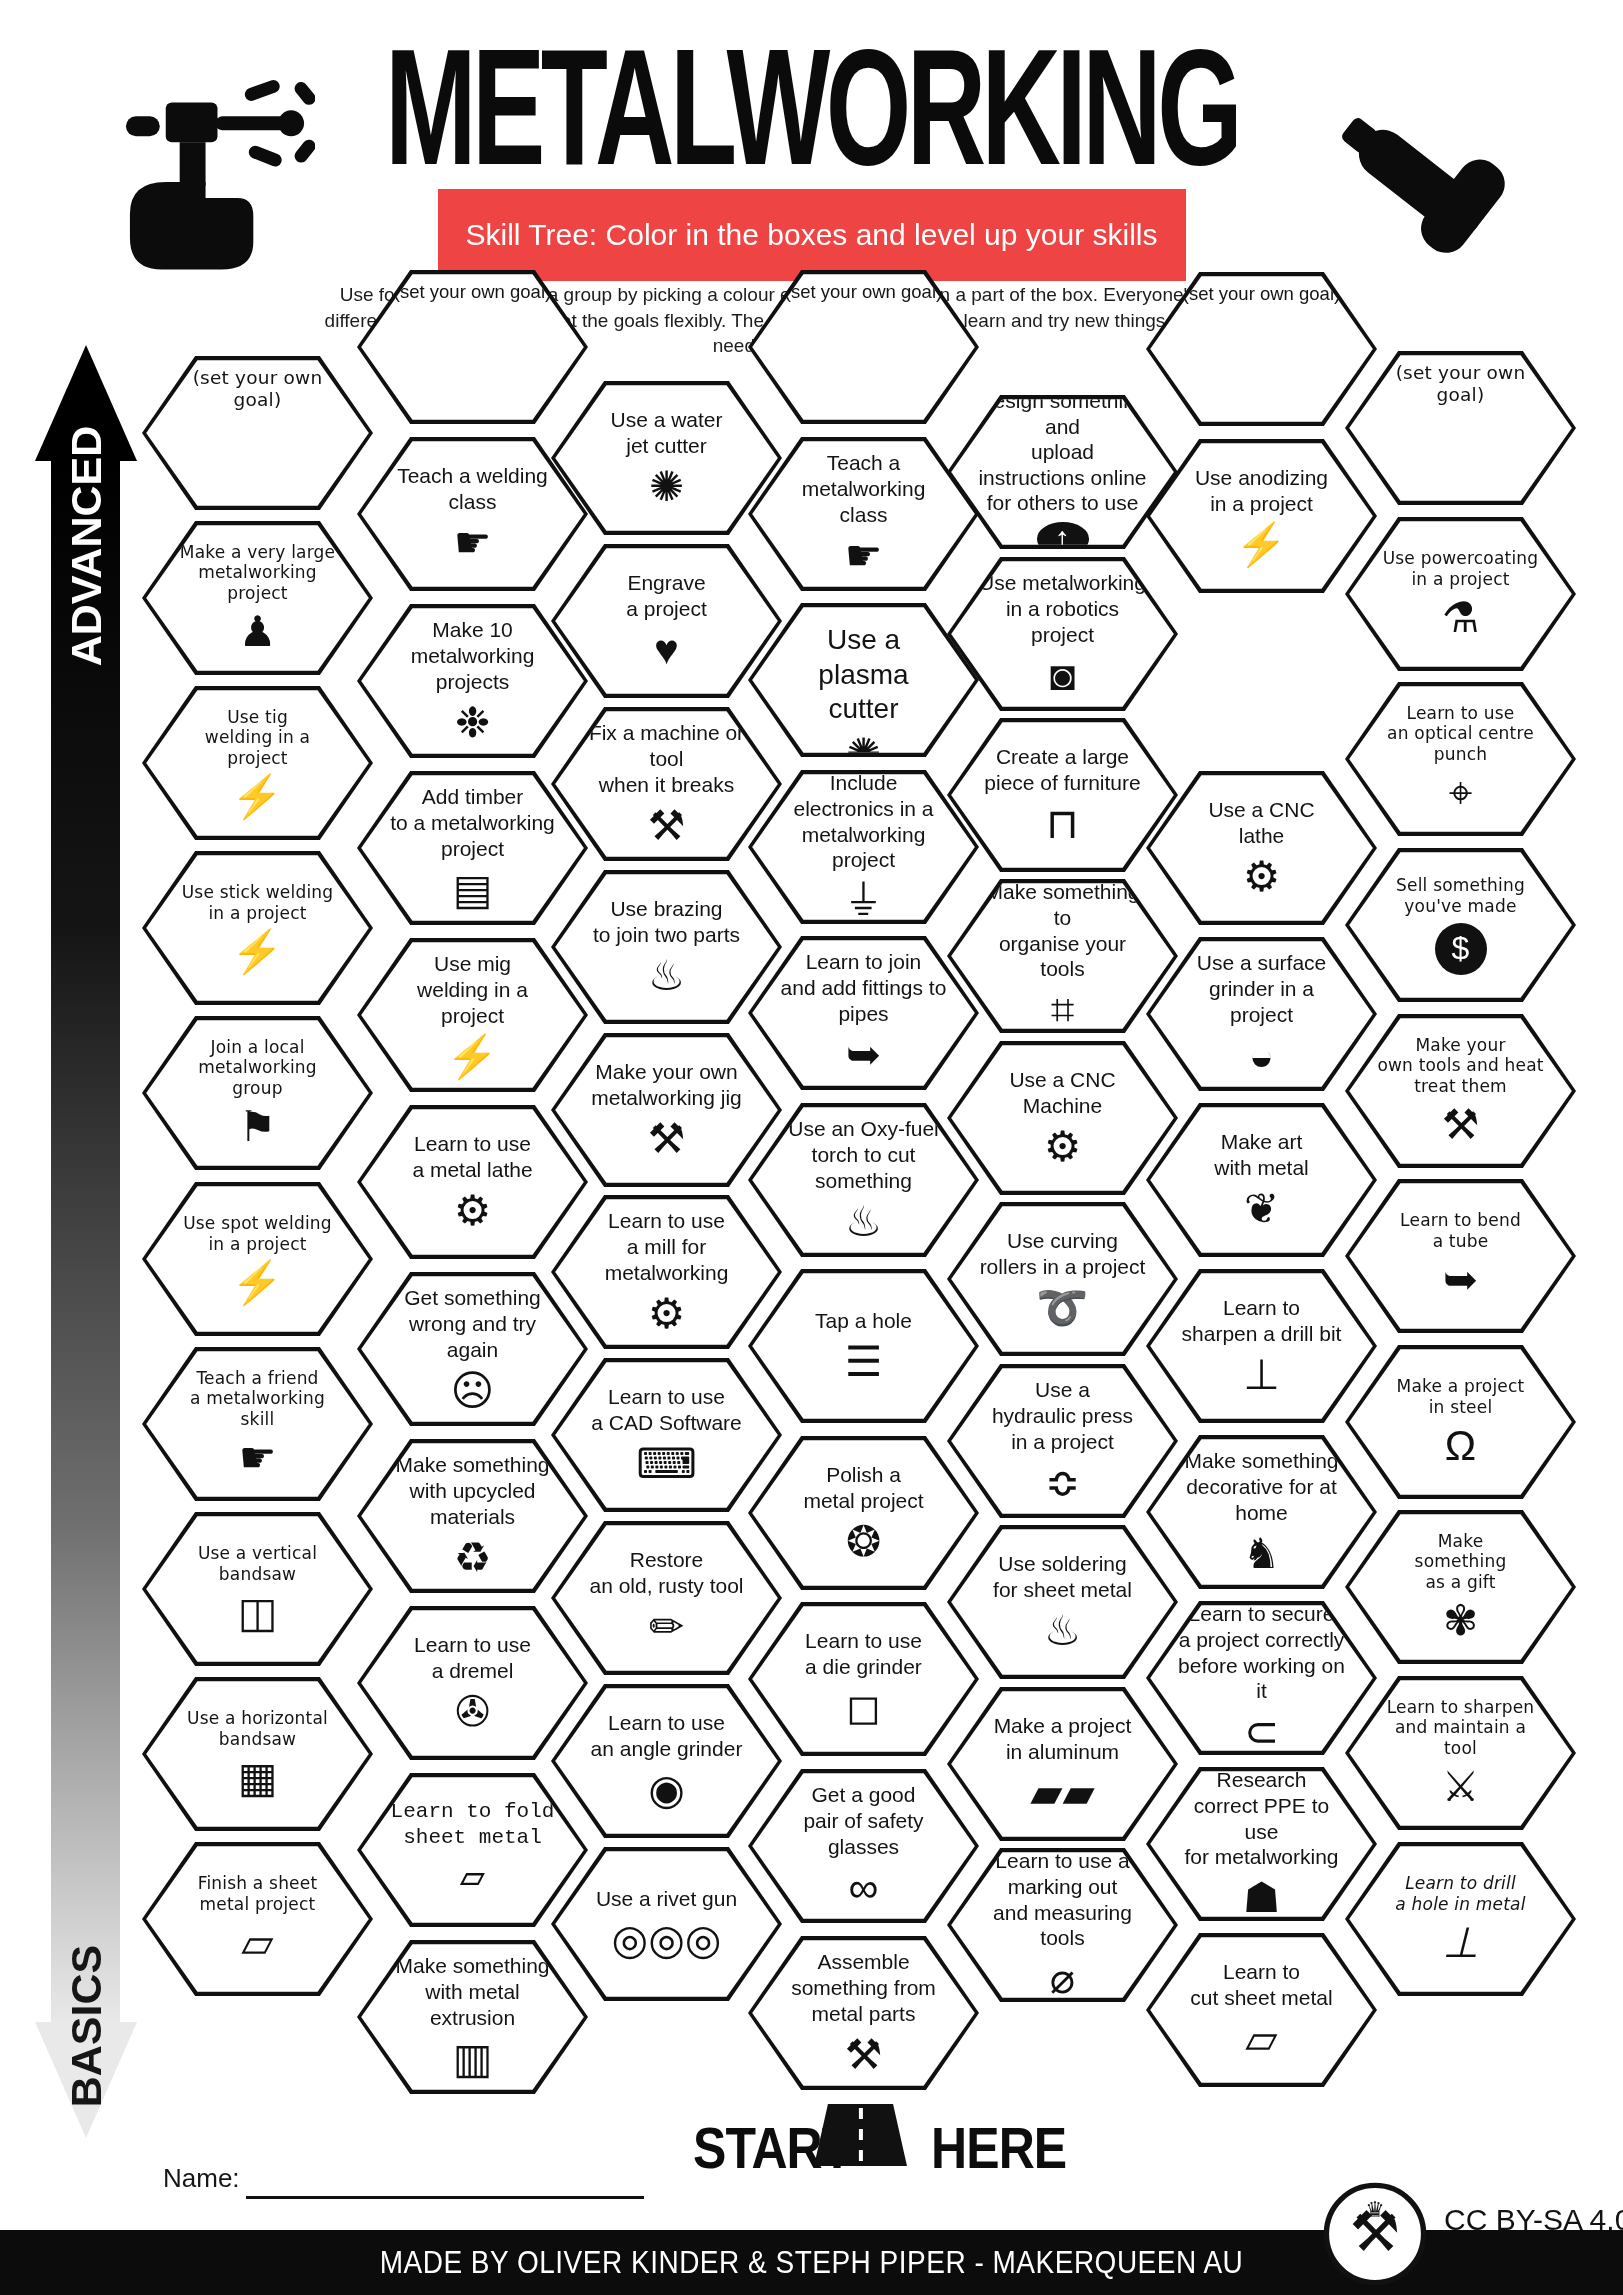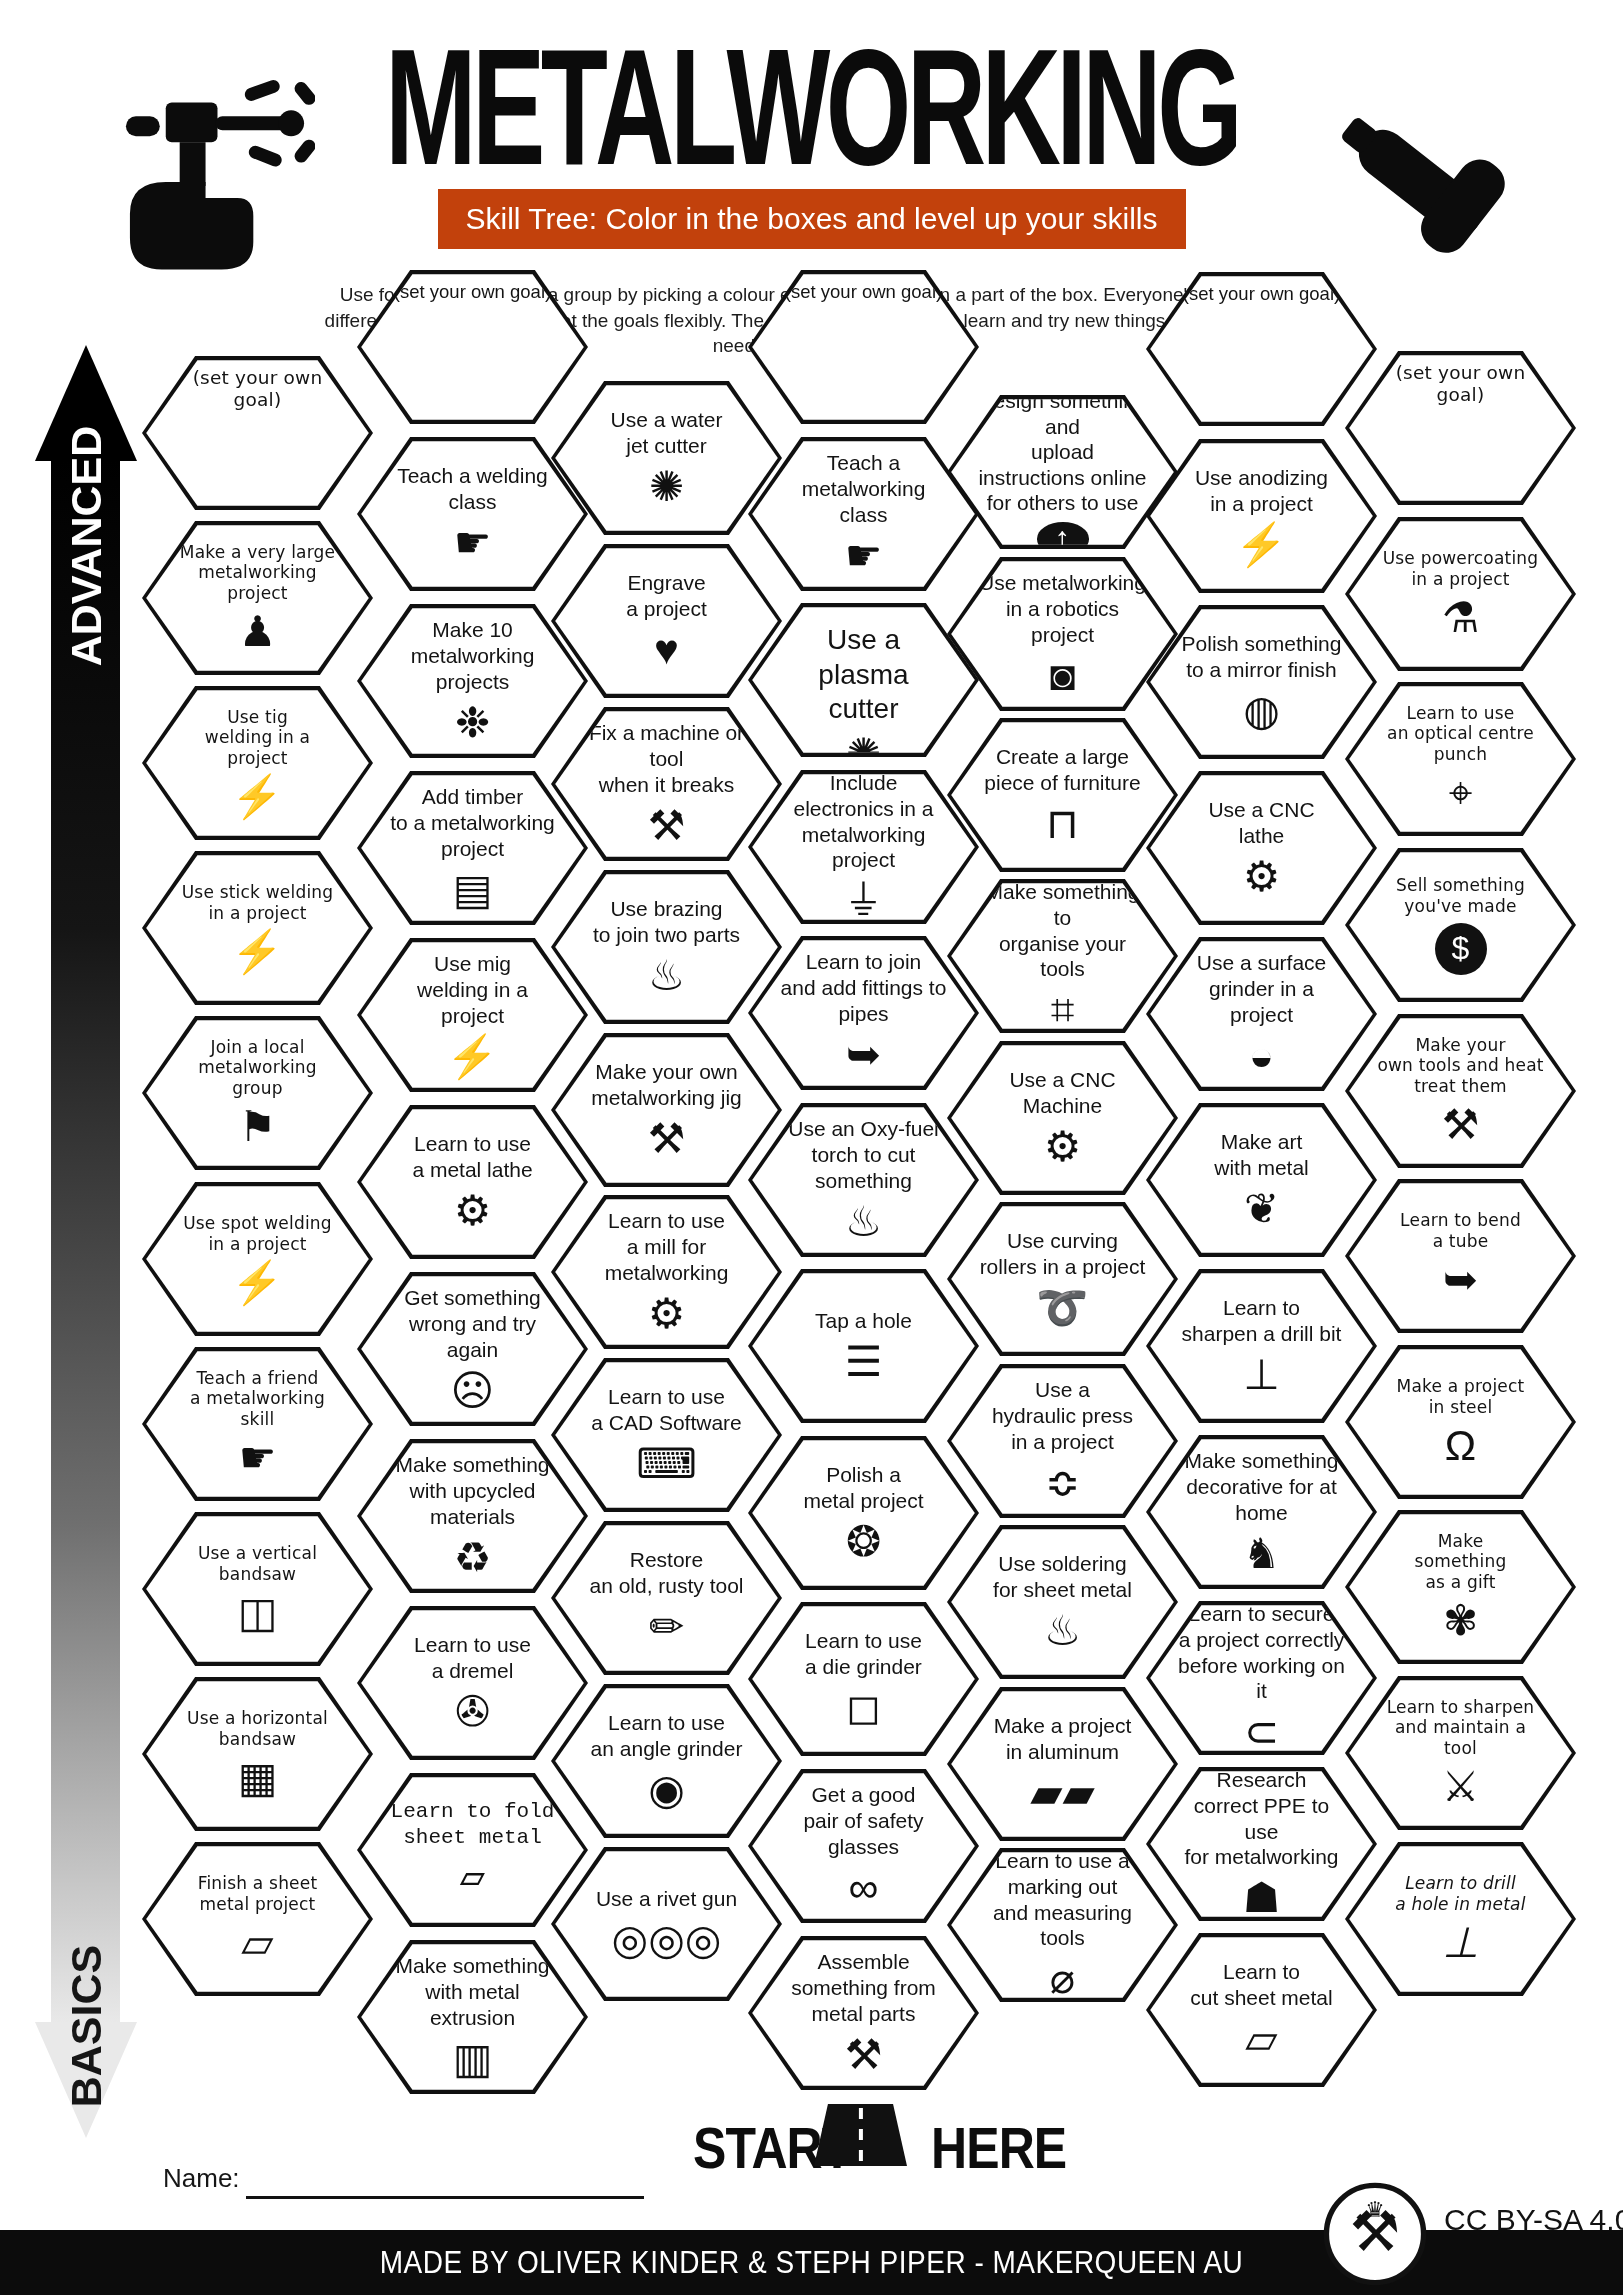--- a/index.html
+++ b/index.html
@@ -4,21 +4,21 @@
 <style>
   html,body{margin:0;padding:0;background:#fff;}
   #page{position:relative;width:1623px;height:2295px;background:#ffffff;overflow:hidden;
         font-family:"Liberation Sans",sans-serif;color:#121212;}
 
   
   .title{position:absolute;left:50%;top:24px;transform:translateX(-50%) scaleY(1.5);
          transform-origin:top center;font-size:110px;font-weight:700;letter-spacing:-4.6px;
          white-space:nowrap;color:#0b0b0b;line-height:1;}
   .banner{position:absolute;left:50%;top:189px;transform:translateX(-50%);
-          background:#c2410c;color:#fff;padding:12px 28px;font-size:30px;letter-spacing:0px;
+          background:#ef4444;color:#fff;padding:28px 28px;font-size:30px;letter-spacing:0px;
           white-space:nowrap;line-height:1.2;}
   .intro{position:absolute;left:50%;top:282px;transform:translateX(-50%);width:995px;
          text-align:center;font-size:19px;line-height:1.35;color:#1c1c1c;}
 
   
   .corner-svg{position:absolute;}
   .corner-svg svg{display:block;}
 
   
   .arrow{position:absolute;left:35px;top:345px;width:102px;height:1793px;}
@@ -485,27 +485,20 @@
           <div class="hex-label">(set your own goal)</div>
         </div>
       </div>
       <div class="hex" style="left: 1146px; top: 439px;">
         <div class="hex-fill">
           <div class="hex-label">Use anodizing
 in a project</div>
           <div class="hex-icon">⚡</div>
         </div>
       </div>
-      <div class="hex" style="left: 1146px; top: 605px;">
-        <div class="hex-fill">
-          <div class="hex-label">Polish something
-to a mirror finish</div>
-          <div class="hex-icon">◍</div>
-        </div>
-      </div>
       <div class="hex" style="left: 1146px; top: 771px;">
         <div class="hex-fill">
           <div class="hex-label">Use a CNC
 lathe</div>
           <div class="hex-icon">⚙</div>
         </div>
       </div>
       <div class="hex" style="left: 1146px; top: 937px;">
         <div class="hex-fill">
           <div class="hex-label">Use a surface

